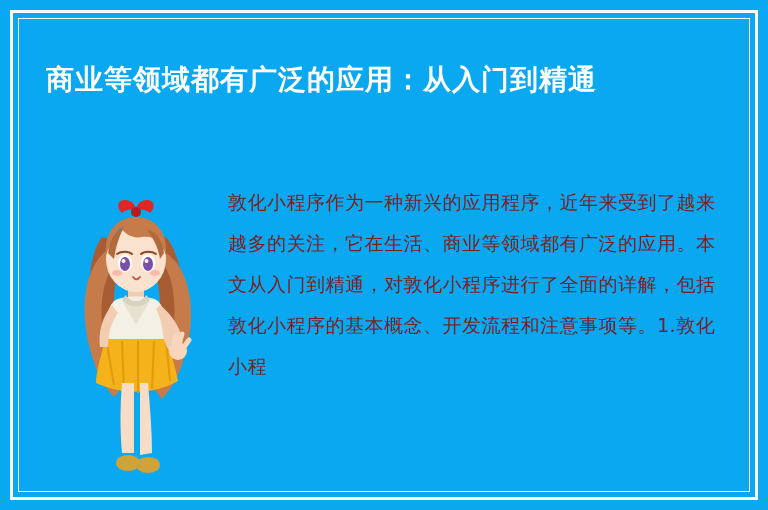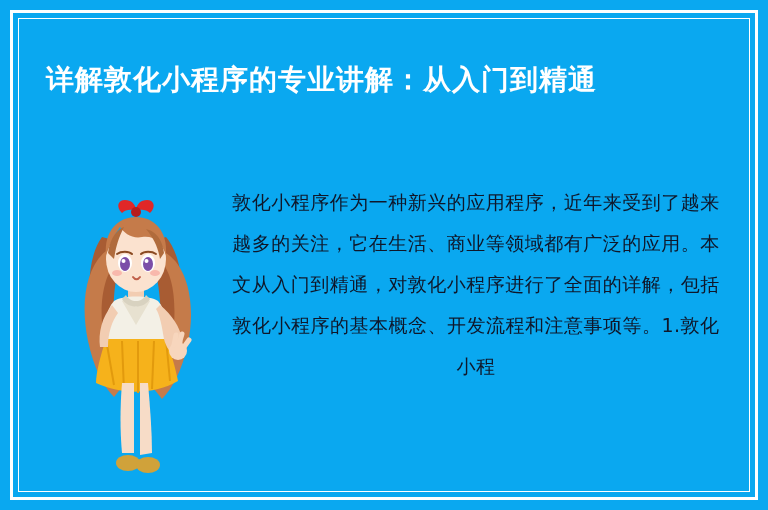--- a/index.html
+++ b/index.html
@@ -49,46 +49,45 @@
     line-height: 44px;
     font-weight: bold;
     letter-spacing: 1px;
     font-family: "DejaVu Sans", "Liberation Sans", sans-serif;
   }
   .body-text {
     position: absolute;
     left: 228px;
     top: 182px;
     width: 496px;
-    color: #0f172a;
+    color: #7f1d1d;
     font-size: 19px;
     line-height: 41px;
     letter-spacing: 0.5px;
     font-family: "DejaVu Sans", "Liberation Sans", sans-serif;
-    text-align: center;
   }
   
   .illustration {
     position: absolute;
     left: 62px;
     top: 175px;
     width: 150px;
     height: 310px;
   }
   .ill-svg { display: block; }
 </style>
 </head>
 <body>
 
 <div class="card">
 
   <div class="frame-outer"></div>
   <div class="frame-inner"></div>
 
-  <div class="title">详解敦化小程序的专业讲解：从入门到精通</div>
+  <div class="title">商业等领域都有广泛的应用：从入门到精通</div>
 
   <div class="illustration">
     <svg class="ill-svg" width="150" height="310" viewBox="0 0 150 310" xmlns="http://www.w3.org/2000/svg">
 
       <path d="M40 62 C28 78 24 110 30 145 C34 172 40 196 48 212 L62 206 C54 182 50 150 52 122 C54 96 60 78 70 70 Z" fill="#a85c33"></path>
       <path d="M104 62 C118 78 124 112 118 150 C114 178 106 202 98 218 L86 210 C94 186 100 154 98 126 C96 100 90 78 80 70 Z" fill="#a85c33"></path>
 
       <path d="M104 78 C126 92 134 130 126 168 C120 196 110 214 100 224 L92 214 C102 198 110 174 112 150 C114 122 110 96 98 86 Z" fill="#c57b4a"></path>
 
       <path d="M44 76 C24 92 18 128 26 166 C32 194 42 212 52 222 L60 212 C50 196 42 172 40 148 C38 120 44 96 56 86 Z" fill="#c57b4a"></path>

